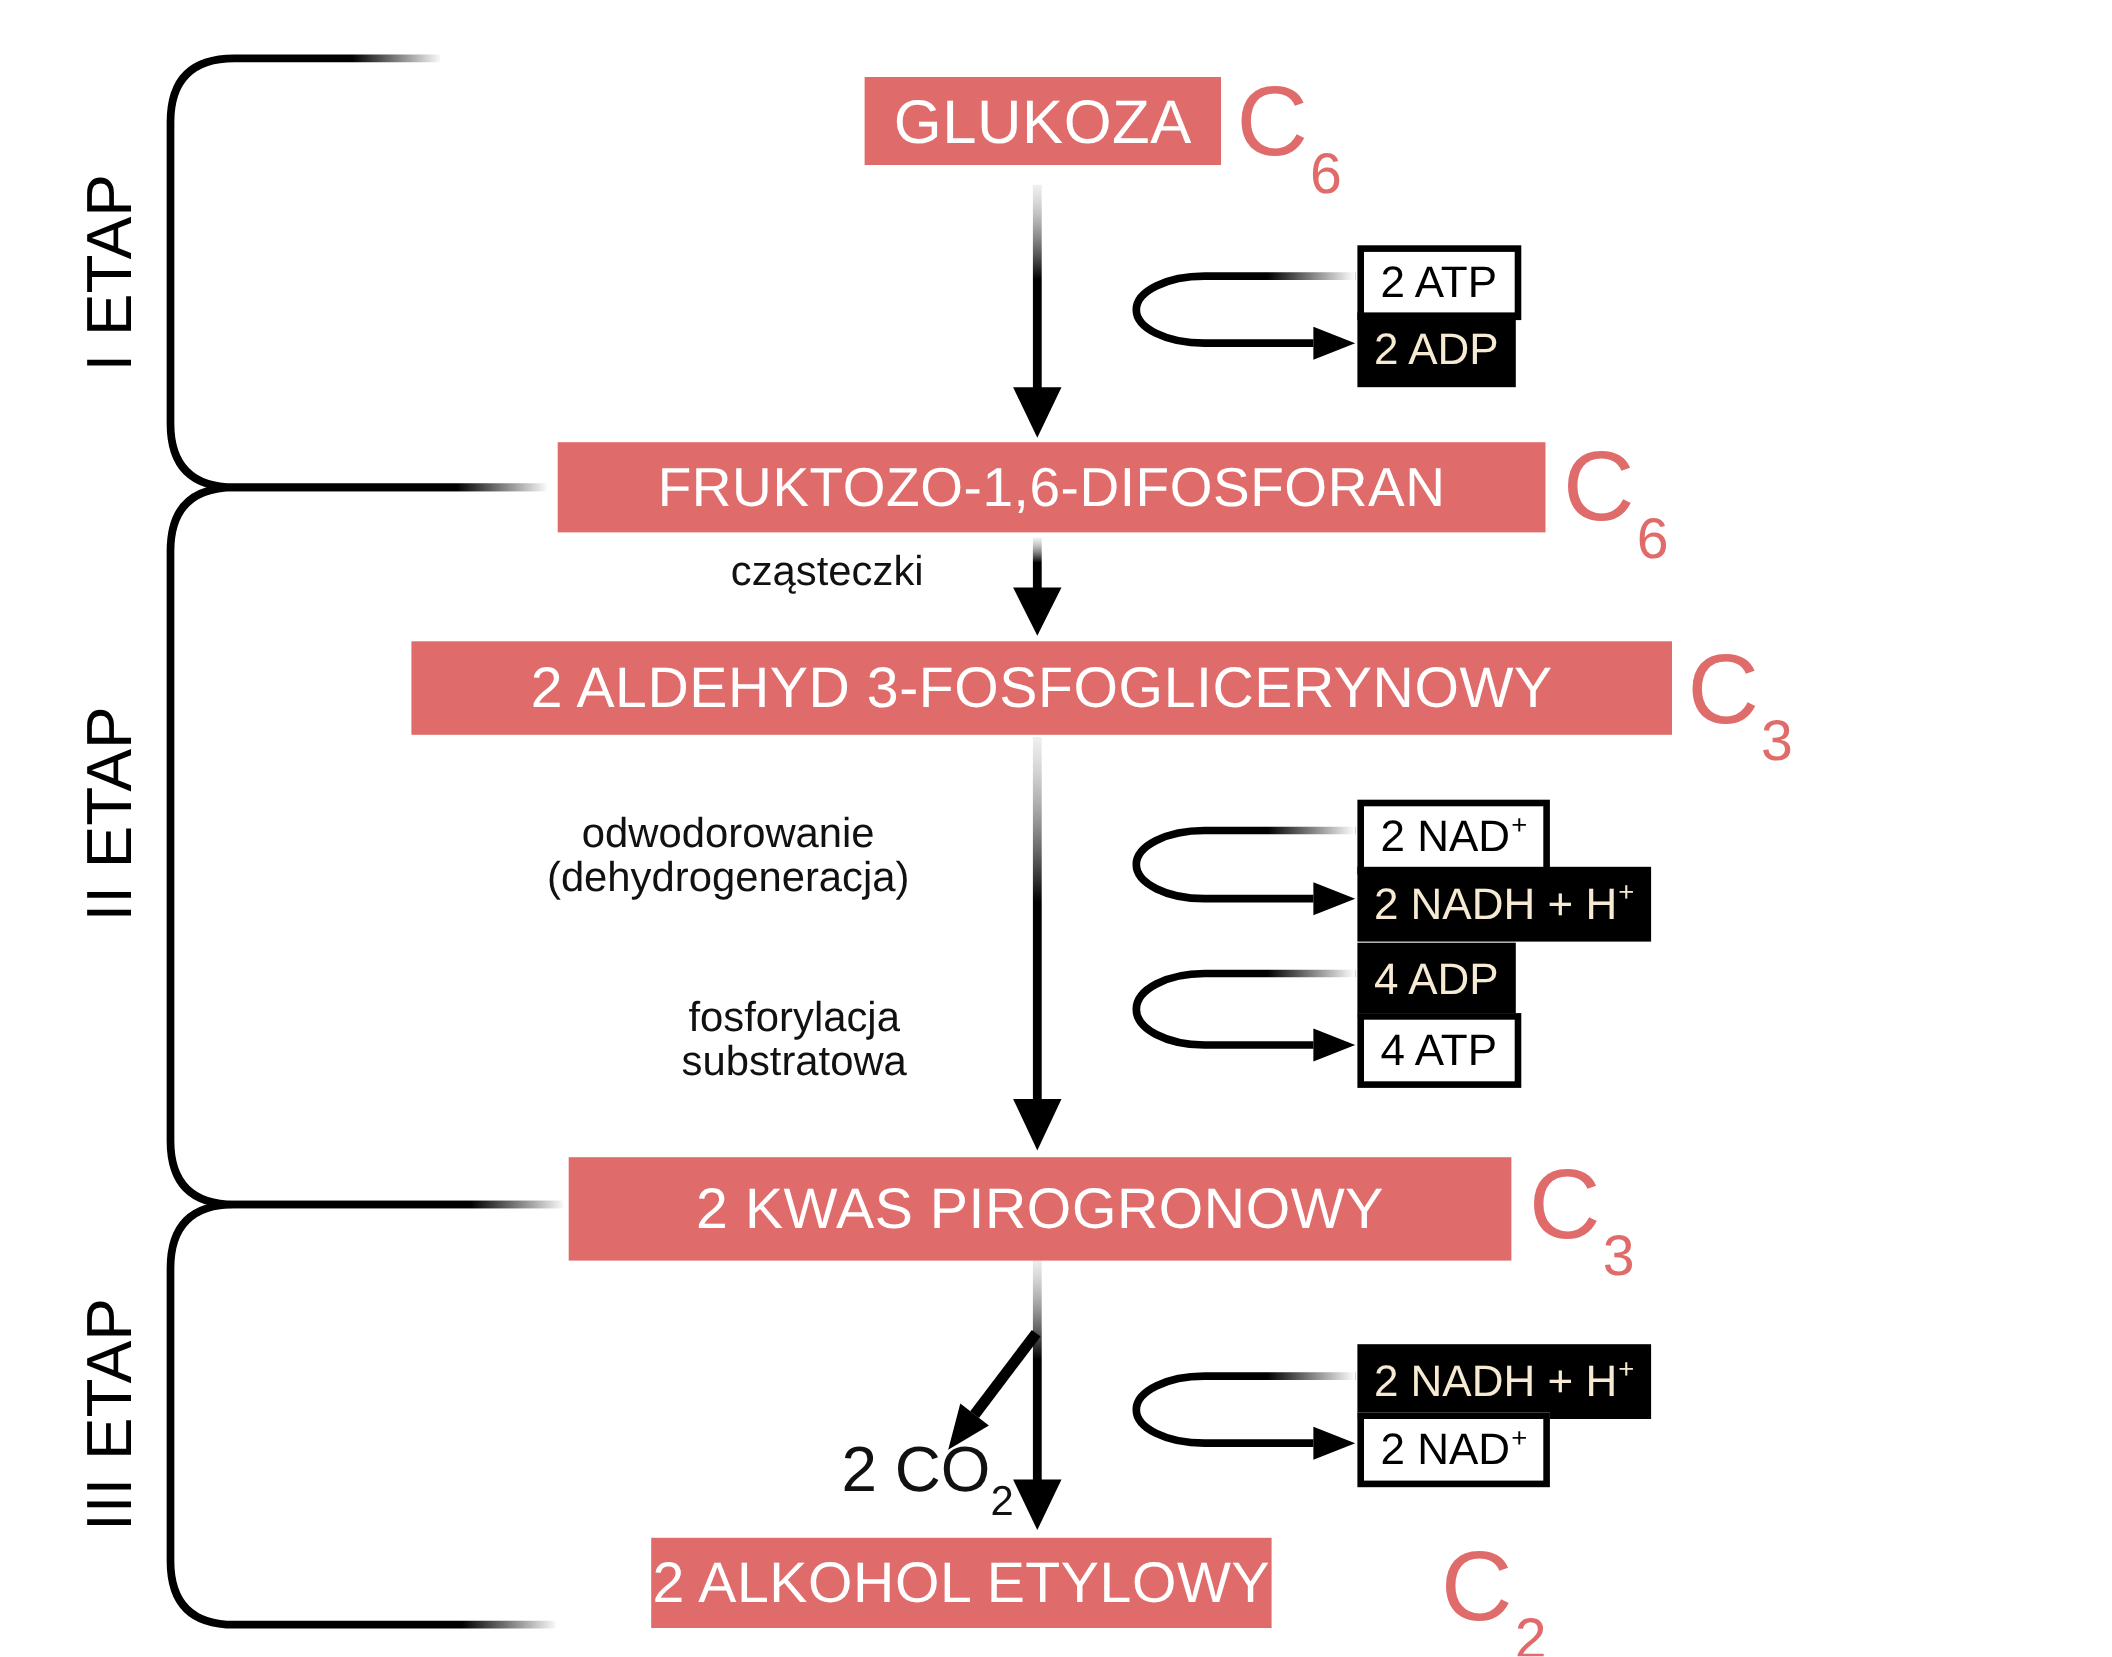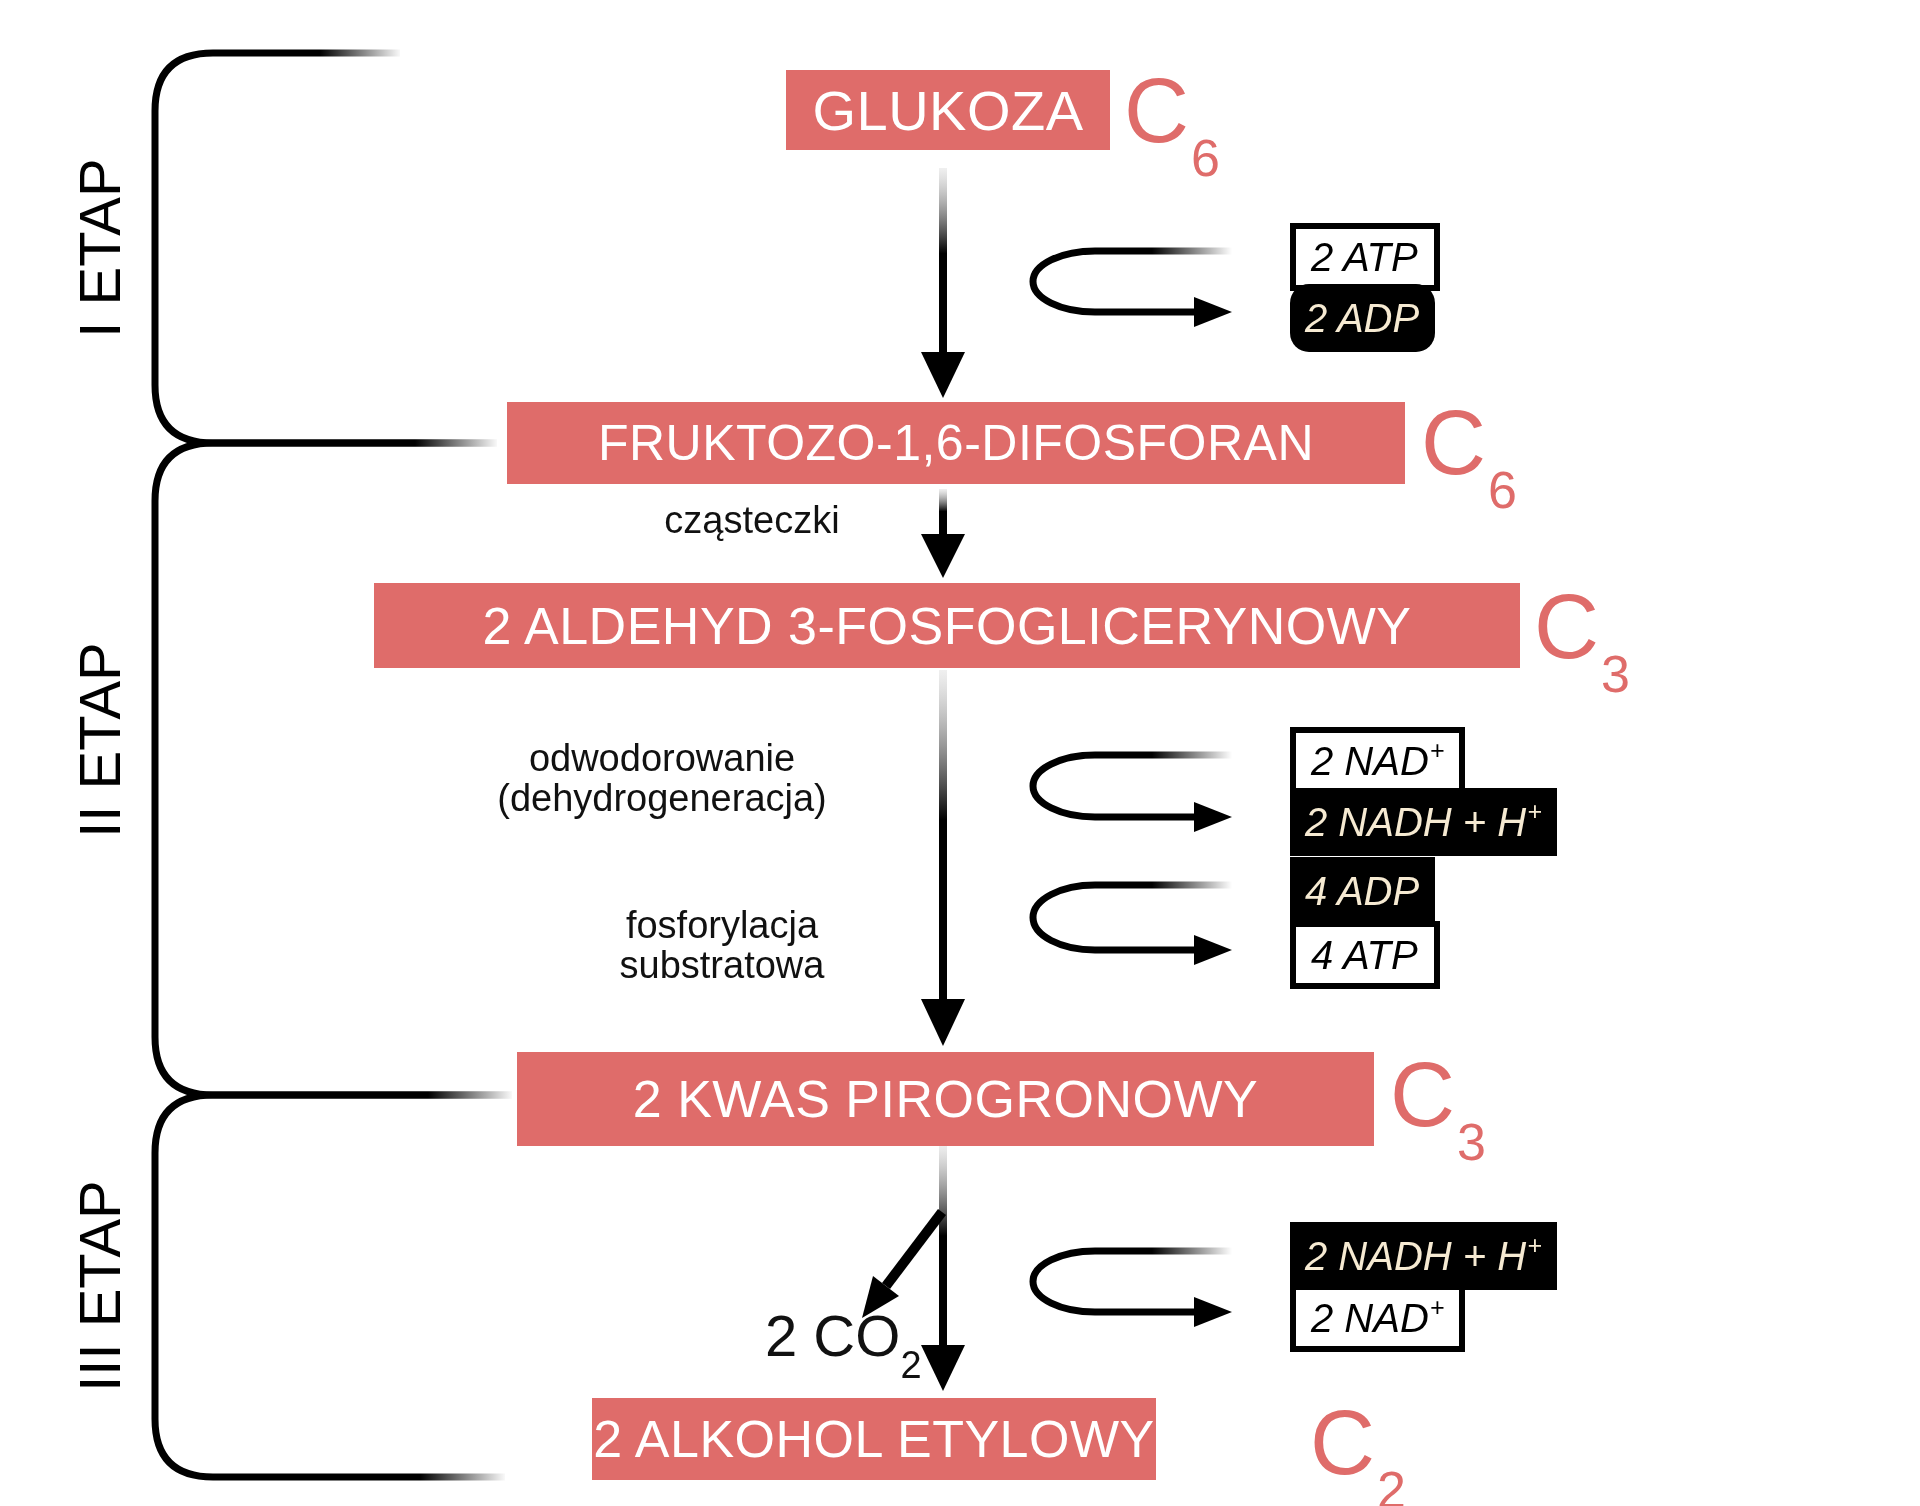--- a/index.html
+++ b/index.html
@@ -45,29 +45,28 @@
     position:absolute;z-index:2;text-align:center;color:#111;
     font-size:38px;line-height:40px;
   }
   .proc-rozciecie{left:600px;top:500px;width:304px;}
   .proc-odwodorowanie{left:452px;top:738px;width:420px;}
   .proc-fosforylacja{left:522px;top:905px;width:400px;}
   .co2{position:absolute;z-index:2;left:752px;top:1302px;color:#111;white-space:nowrap;}
   .co2 .t{font-size:58px;margin-left:13px;}
   .co2 .s{font-size:38px;position:relative;top:22px;}
   .cof{
-    position:absolute;z-index:2;left:1290px;height:68px;box-sizing:border-box;
+    position:absolute;z-index:2;left:1234px;height:68px;box-sizing:border-box;
     display:inline-flex;align-items:center;padding:0 15px;font-size:40px;
     white-space:nowrap;
-    font-style:italic;
   }
   .cof .box-sup{font-size:25px;position:relative;top:-11px;margin-left:1px;}
   .cof.light{background:#ffffff;border:6px solid #000;color:#000;}
   .cof.dark{background:var(--dark-box-bg);color:var(--dark-box-text);}
-  .y-atp1{top:223px;} .y-adp1{top:284px;border-radius:19px;}
+  .y-atp1{top:223px;} .y-adp1{top:284px;}
   .y-nad2{top:727px;} .y-nadh2{top:788px;}
   .y-adp3{top:857px;} .y-atp3{top:921px;}
   .y-nadh4{top:1222px;} .y-nad4{top:1284px;}
 </style>
 </head>
 <body>
 
 <div id="stage">
 
   <svg id="lines" viewBox="0 0 1920 1506" xmlns="http://www.w3.org/2000/svg">

